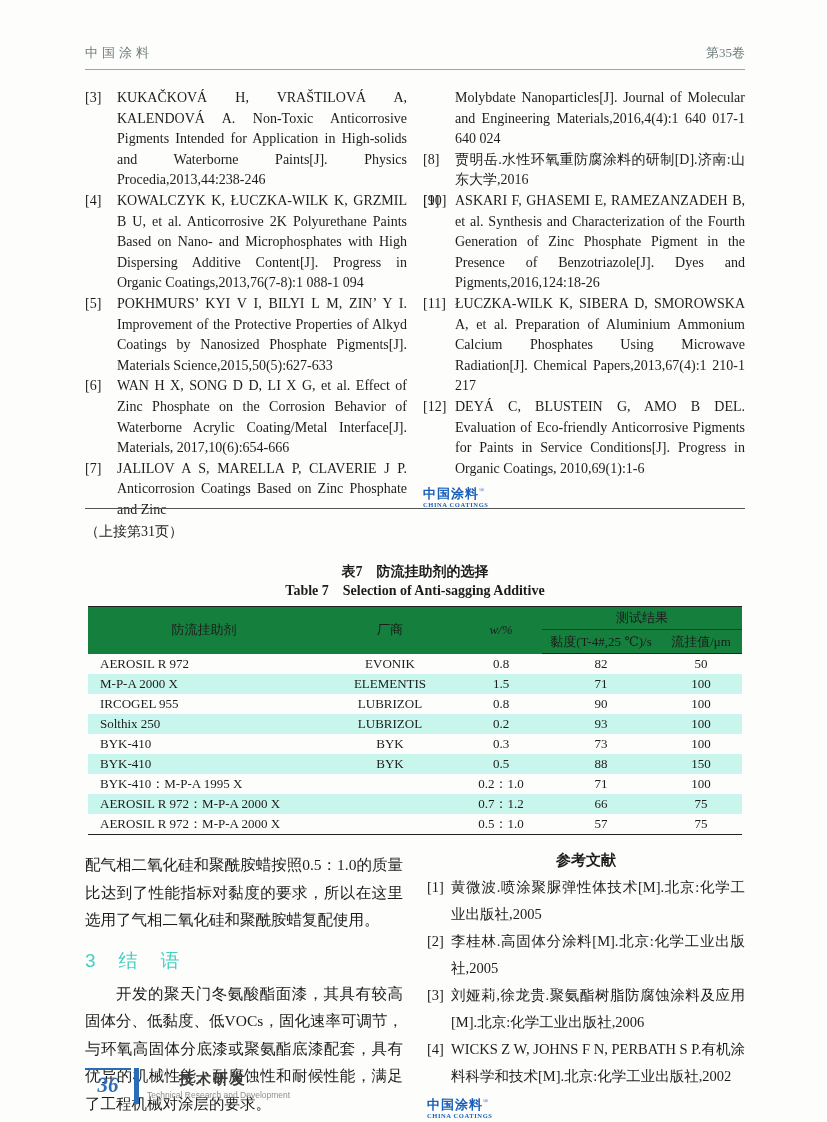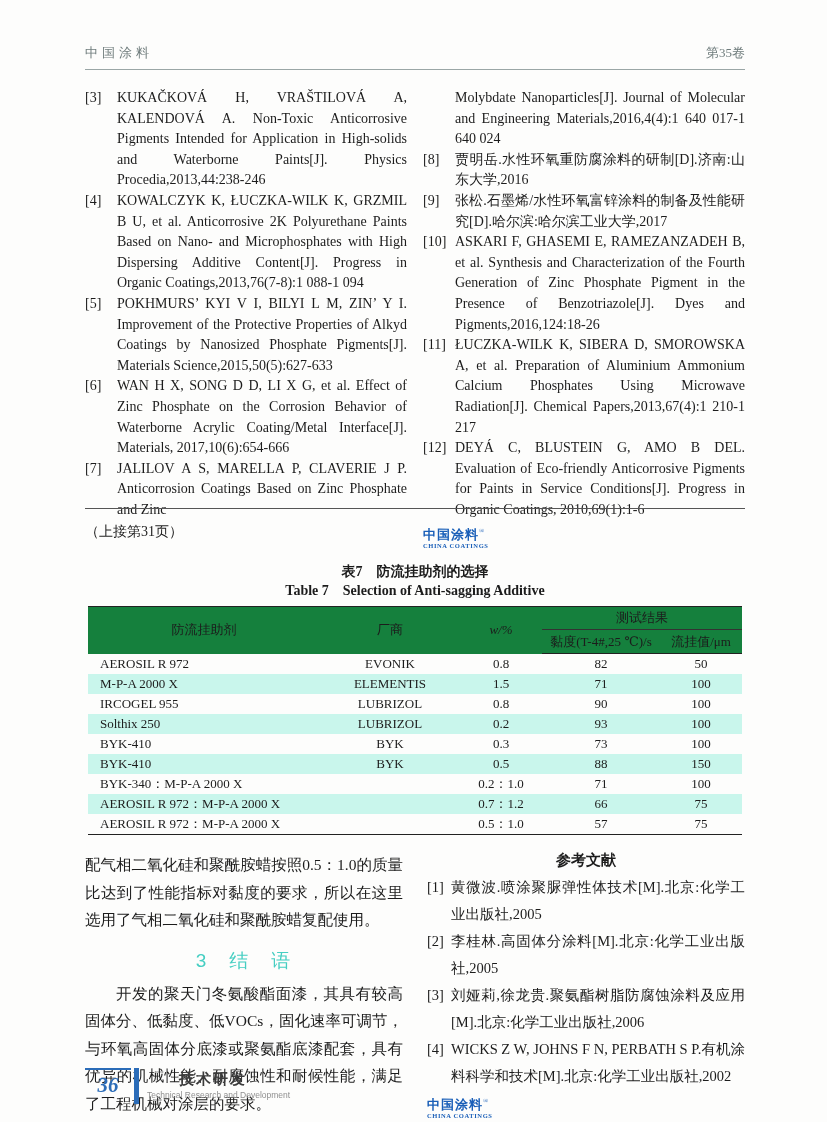--- a/index.html
+++ b/index.html
@@ -59,21 +59,21 @@
   .th-w { font-style:italic; }
   
   .bottom-cols { position:absolute; left:85px; top:851px; width:660px;
     display:flex; gap:24px; }
   .bottom-left, .bottom-right { width:322px; }
   .body-para { margin:0; font-size:15.5px; line-height:27.5px; text-align:justify; }
   .body-para.indent { text-indent:2em; }
   .section-heading {
     margin:14px 0 6px 0; color:#45cec2; font-weight:normal;
     font-family:"Liberation Sans","DejaVu Sans",sans-serif;
-    font-size:19px; letter-spacing:2px;text-align:center;
+    font-size:19px; letter-spacing:2px;
   }
   .refbtm-heading { text-align:center; font-weight:bold; font-size:15px;
     margin-bottom:4px; }
   .refbtm-item { position:relative; padding-left:24px; text-align:justify;
     font-size:14.5px; line-height:27px; }
   .refbtm-item .ref-num { left:0; }
   
   .pg-footer { position:absolute; left:85px; top:1068px; display:flex;
     align-items:flex-start; }
   .page-num-box { width:46px; border-top:2px solid #2b6cb8; text-align:center; }
@@ -122,21 +122,20 @@
       <div class="ref-item">
         <span class="ref-num"></span>
         <span>Molybdate Nanoparticles[J]. Journal of Molecular and Engineering Materials,2016,4(4):1 640 017-1 640 024</span>
       </div>
       <div class="ref-item">
         <span class="ref-num">[8]</span>
         <span>贾明岳.水性环氧重防腐涂料的研制[D].济南:山东大学,2016</span>
       </div>
       <div class="ref-item">
         <span class="ref-num">[9]</span>
-        <span>张松.石墨烯/水性环氧富锌涂料的制备及性能研究[D].哈尔滨:哈尔滨工业大学,2017</span>
       </div>
       <div class="ref-item">
         <span class="ref-num">[10]</span>
         <span>ASKARI F, GHASEMI E, RAMEZANZADEH B, et al. Synthesis and Characterization of the Fourth Generation of Zinc Phosphate Pigment in the Presence of Benzotriazole[J]. Dyes and Pigments,2016,124:18-26</span>
       </div>
       <div class="ref-item">
         <span class="ref-num">[11]</span>
         <span>ŁUCZKA-WILK K, SIBERA D, SMOROWSKA A, et al. Preparation of Aluminium Ammonium Calcium Phosphates Using Microwave Radiation[J]. Chemical Papers,2013,67(4):1 210-1 217</span>
       </div>
       <div class="ref-item">
@@ -215,21 +214,21 @@
         <td>100</td>
       </tr>
       <tr>
         <td class="c-additive">BYK-410</td>
         <td>BYK</td>
         <td>0.5</td>
         <td>88</td>
         <td>150</td>
       </tr>
       <tr>
-        <td class="c-additive">BYK-340：M-P-A 2000 X</td>
+        <td class="c-additive">BYK-410：M-P-A 1995 X</td>
         <td></td>
         <td>0.2：1.0</td>
         <td>71</td>
         <td>100</td>
       </tr>
       <tr>
         <td class="c-additive">AEROSIL R 972：M-P-A 2000 X</td>
         <td></td>
         <td>0.7：1.2</td>
         <td>66</td>

